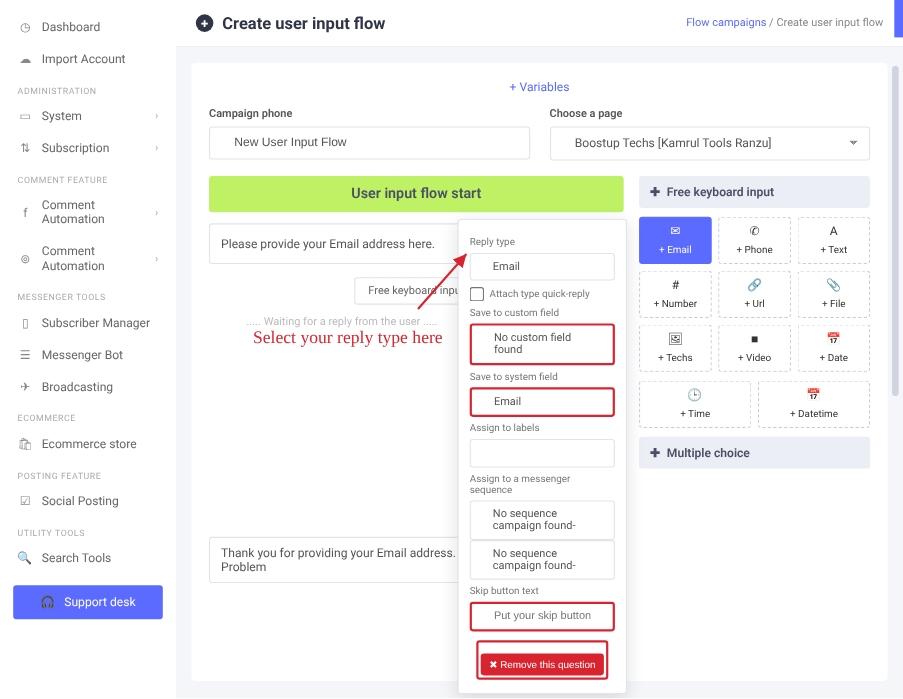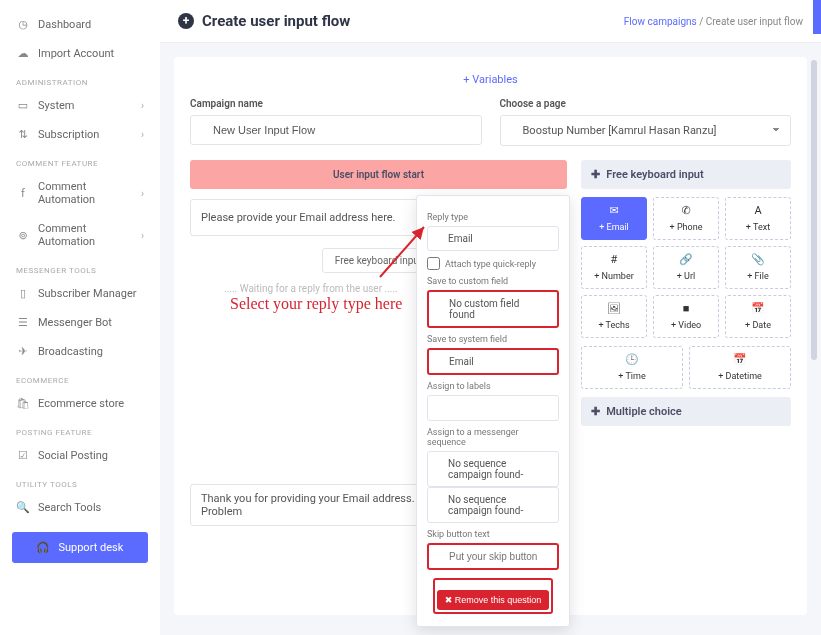--- a/index.html
+++ b/index.html
@@ -17,21 +17,21 @@
 .card { background: #fff; border-radius: 4px; padding: 16px; }
 .var-row { text-align: center; font-size: 11px; color: #5b6bff; margin-bottom: 12px; }
 .form-row { display: flex; gap: 18px; margin-bottom: 14px; }
 .form-col { flex:1; }
 .form-label { font-size: 10px; color: #555; margin-bottom: 6px; display: block; font-weight: 600; }
 .form-input, .form-select { width: 100%; border: 1px solid #e2e4ec; border-radius: 3px; padding: 8px 22px; font-size: 11px; color: #555; background: #fff; }
 .form-select { appearance: none; background-image: linear-gradient(45deg, transparent 50%, #888 50%), linear-gradient(135deg, #888 50%, transparent 50%); background-position: calc(100% - 14px) 12px, calc(100% - 10px) 12px; background-size: 4px 4px, 4px 4px; background-repeat: no-repeat; }
 .columns { display: flex; gap: 14px; align-items: flex-start; }
 .flow-col { flex: 1; }
 .side-col { width: 210px; flex-shrink: 0; }
-.flow-header { background: #fca5a5; color: #4a4f66; text-align: center; padding: 9px; font-size: 10px; font-weight: 600; border-radius: 3px; margin-bottom: 10px; }
+.flow-header { background: #bef264; color: #4a4f66; text-align: center; padding: 9px; font-size: 13px; font-weight: 600; border-radius: 3px; margin-bottom: 10px; }
 .question-row { display: flex; align-items: center; gap: 8px; border: 1px solid #e2e4ec; border-radius: 3px; padding: 7px 10px; margin-bottom: 8px; font-size: 11px; color: #555; position: relative; }
 .question-text { flex:1; }
 .gear-box { border: 2px solid #d9232e; padding: 2px 6px; border-radius: 3px; color: #555; font-size: 11px; width: 24px; text-align: center; }
 .gear-icon { font-size: 11px; color: #555; }
 .pill { display: inline-block; border: 1px solid #e2e4ec; border-radius: 3px; padding: 6px 12px; font-size: 10px; color: #666; margin: 0 auto; }
 .pill-row { text-align: center; padding: 4px 0; }
 .waiting { color: #bbb; font-size: 10px; padding: 6px 0 0 34px; }
 .annot { color: #d9232e; font-weight: 400; font-size: 16px; font-family: Georgia, serif; position: absolute; left: 40px; top: 96px; }
 .panel { position: absolute; left: 226px; top: -4px; width: 154px; background: #fff; border: 1px solid #e2e4ec; box-shadow: 0 4px 16px rgba(0,0,0,.12); border-radius: 3px; padding: 10px 10px 12px; z-index: 5; }
 .panel-label { font-size: 9px; color: #777; margin: 6px 0 4px; }
@@ -144,26 +144,26 @@
       <div class="breadcrumb">
         <span class="link">Flow campaigns</span><span> / </span><span>Create user input flow</span>
       </div>
     </div>
 
     <div class="content">
       <div class="card">
         <div class="var-row">+ Variables</div>
         <div class="form-row">
           <div class="form-col">
-            <label class="form-label">Campaign name</label>
+            <label class="form-label">Campaign phone</label>
             <input class="form-input" value="New User Input Flow" style="">
           </div>
           <div class="form-col">
             <label class="form-label">Choose a page</label>
-            <div class="form-select">Boostup Number [Kamrul Hasan Ranzu]</div>
+            <div class="form-select">Boostup Techs [Kamrul Tools Ranzu]</div>
           </div>
         </div>
 
         <div class="columns">
           <div class="flow-col">
             <div class="flow-header">User input flow start</div>
             <div class="flow-rel">
               <div class="question-row">
                 <span class="question-text">Please provide your Email address here.</span>
                 <span class="gear-box"><span>⚙</span></span>

